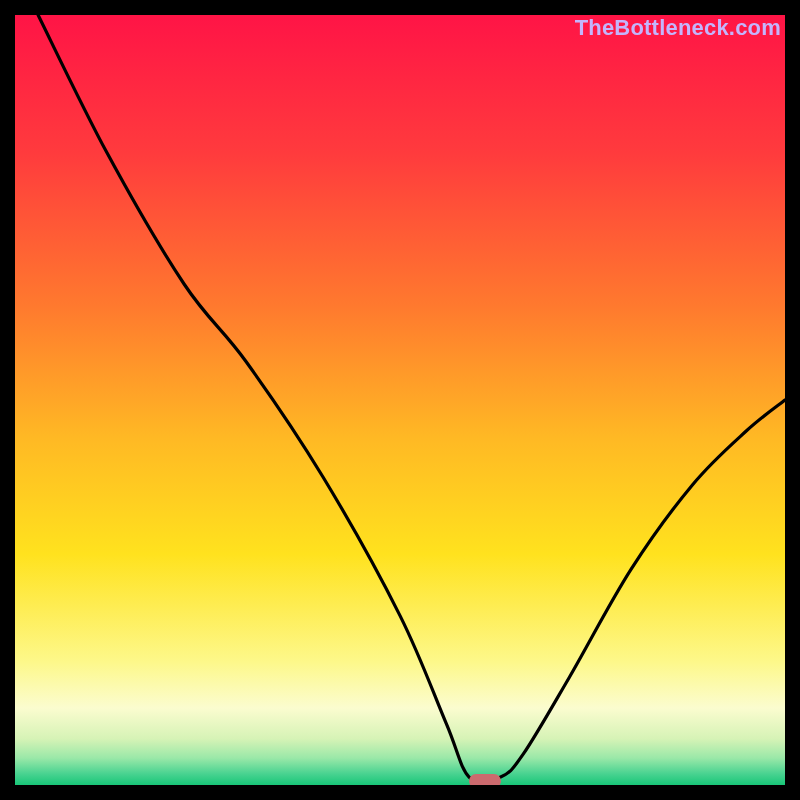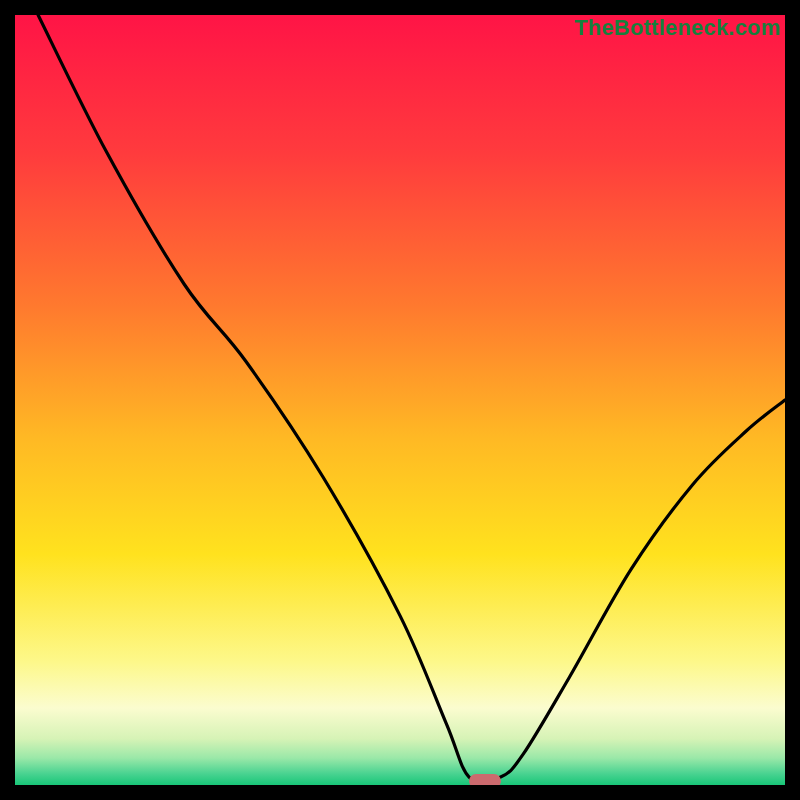--- a/index.html
+++ b/index.html
@@ -22,21 +22,21 @@
     left: 15px;
     top: 15px;
     width: 770px;
     height: 770px;
     overflow: hidden;
   }
   .watermark {
     position: absolute;
     top: 0px;
     right: 4px;
-    color: #15803d;
+    color: #c4b5fd;
     font-size: 22px;
     font-weight: 600;
     font-family: Arial, Helvetica, sans-serif;
     letter-spacing: 0.2px;
     z-index: 50;
     text-align: right;
   }
   svg {
     display: block;
   }

